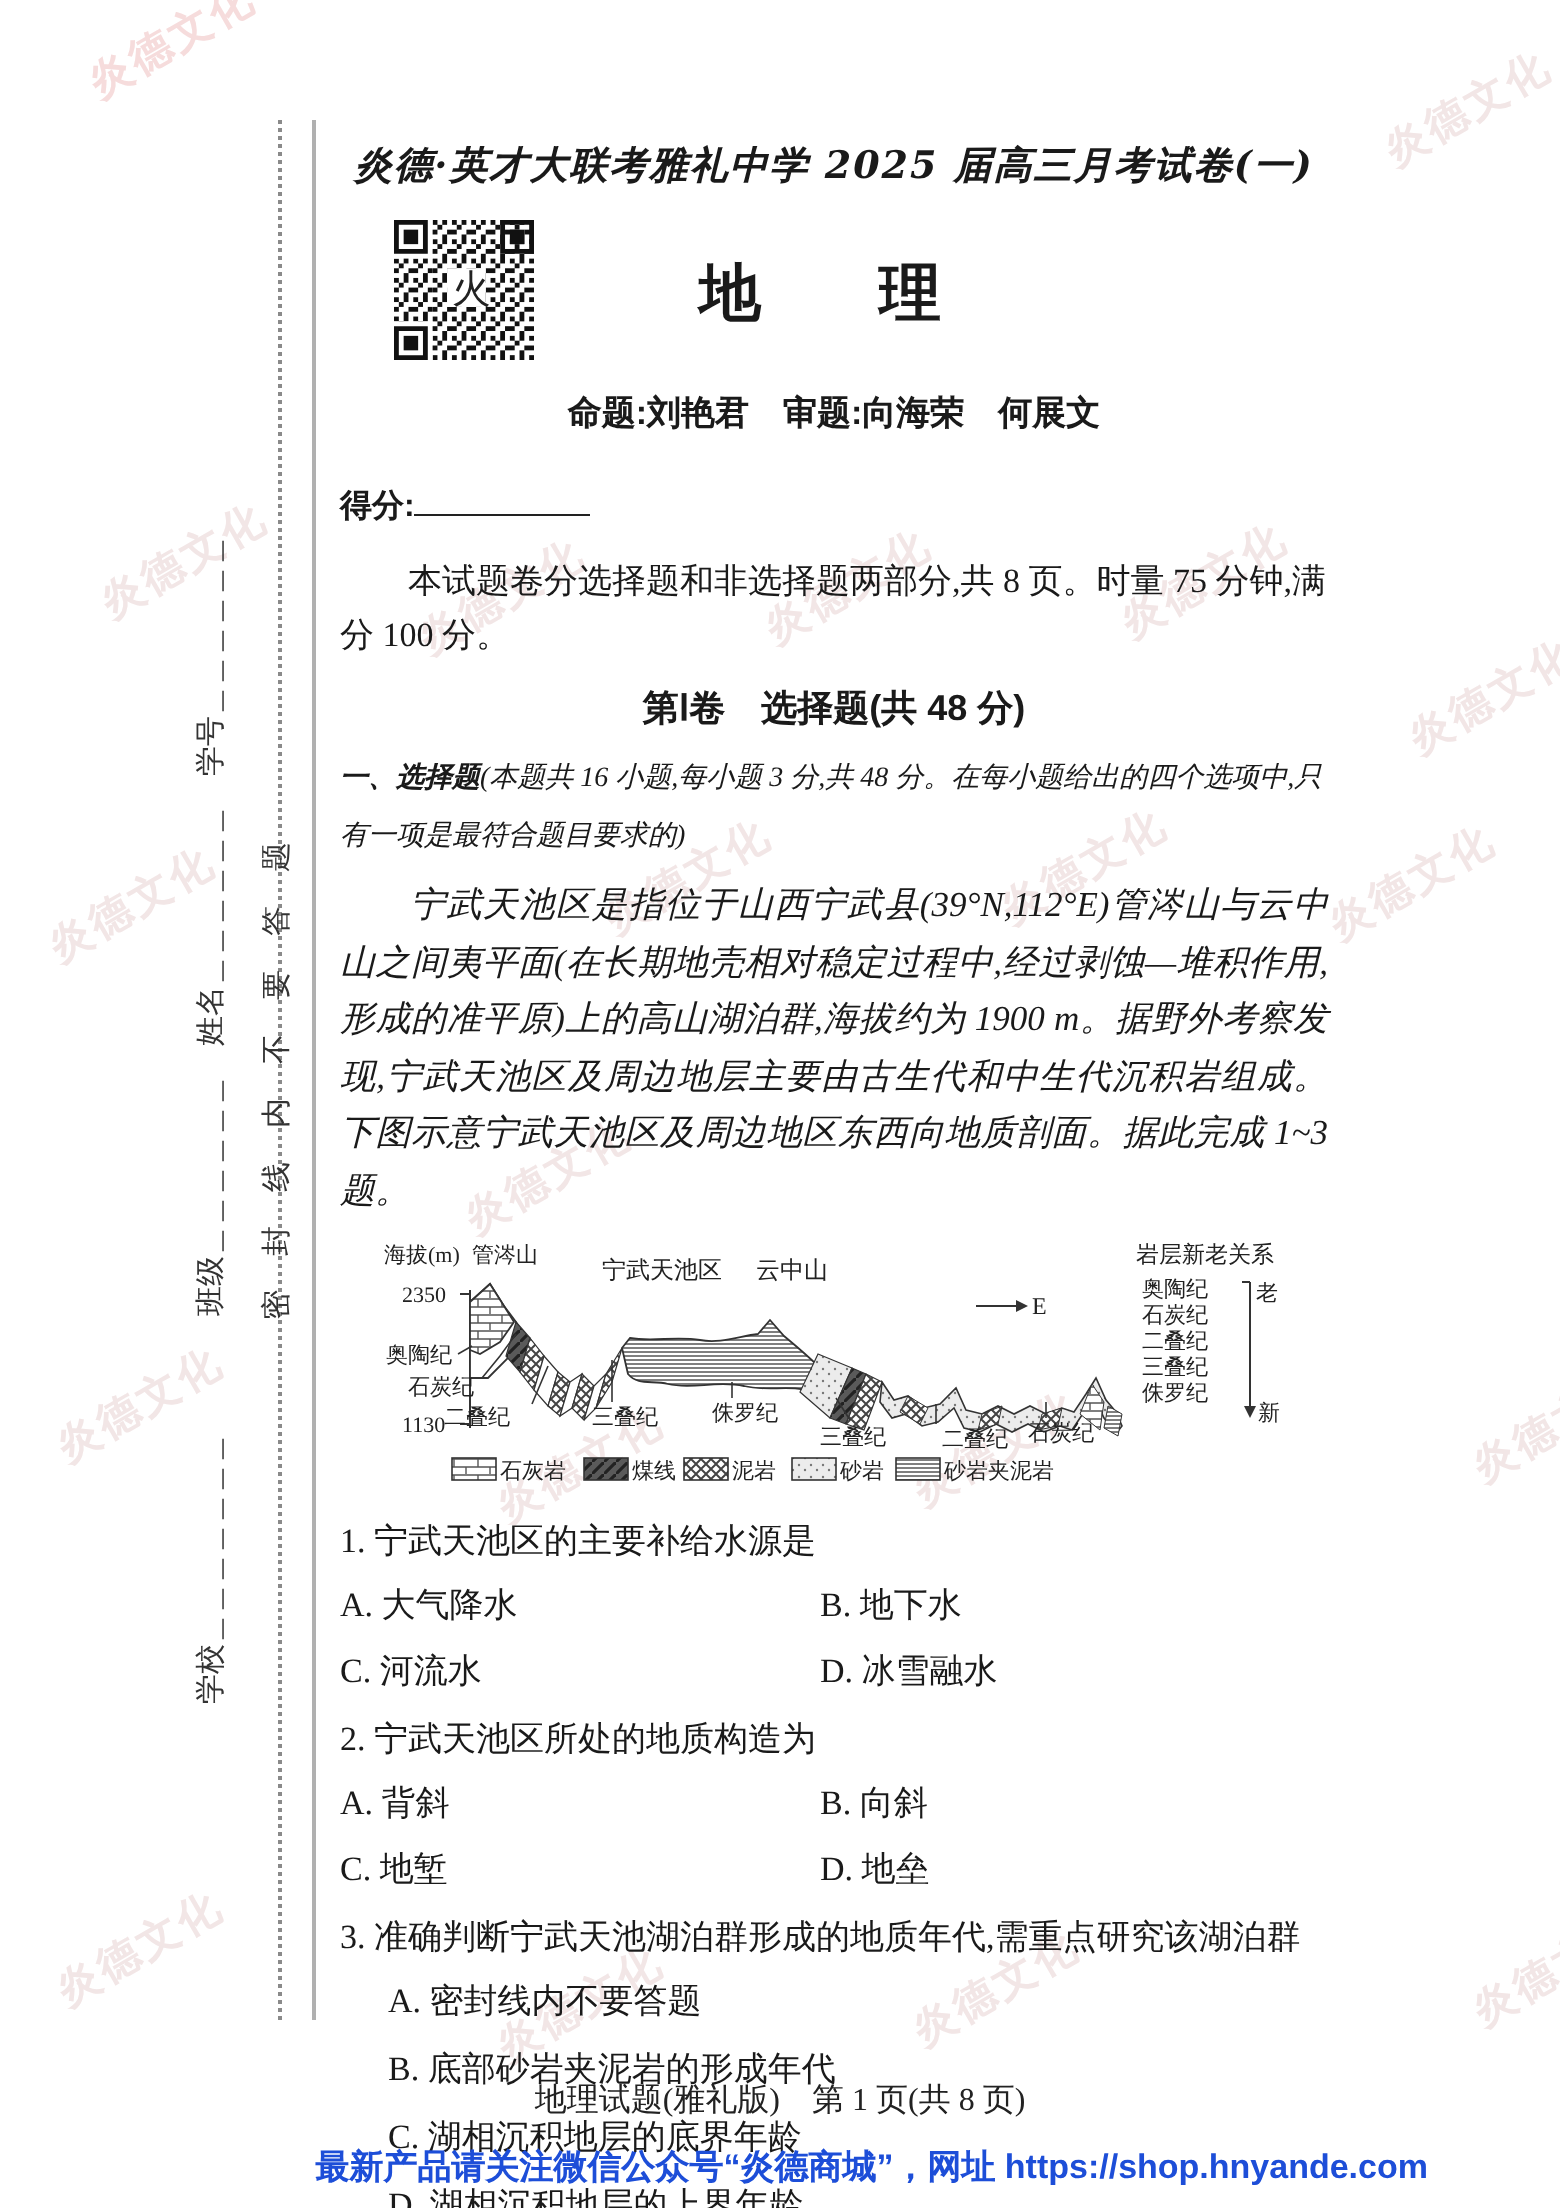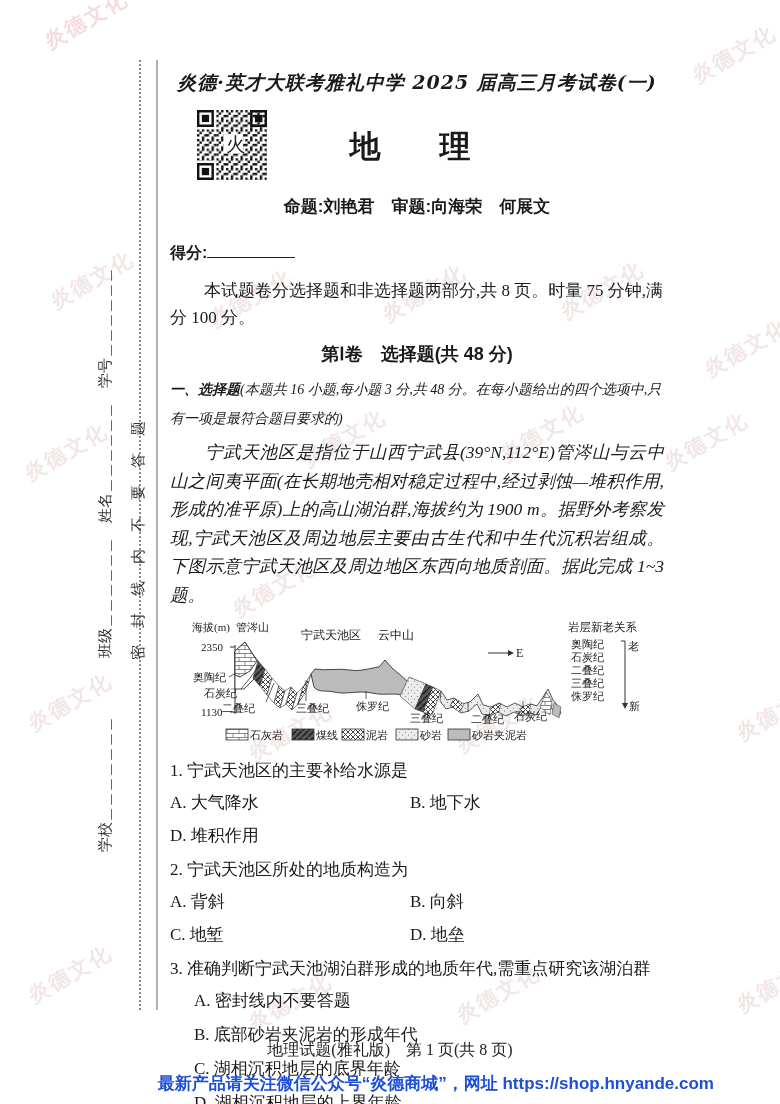--- a/index.html
+++ b/index.html
@@ -261,21 +261,22 @@
       <text x="232" y="122" font-size="11">砂岩</text>
       <text x="284" y="122" font-size="11">砂岩夹泥岩</text>
     </svg>
   </div>
 
   <div class="question">
     <div class="q-stem"><span>1.</span> <span>宁武天池区的主要补给水源是</span></div>
     <div class="opts2">
       <span>A. 大气降水</span>
       <span>B. 地下水</span>
-      <span>D. 堆积作用</span>
+      <span>C. 河流水</span>
+      <span>D. 冰雪融水</span>
     </div>
   </div>
 
   <div class="question">
     <div class="q-stem"><span>2.</span> <span>宁武天池区所处的地质构造为</span></div>
     <div class="opts2">
       <span>A. 背斜</span>
       <span>B. 向斜</span>
       <span>C. 地堑</span>
       <span>D. 地垒</span>

